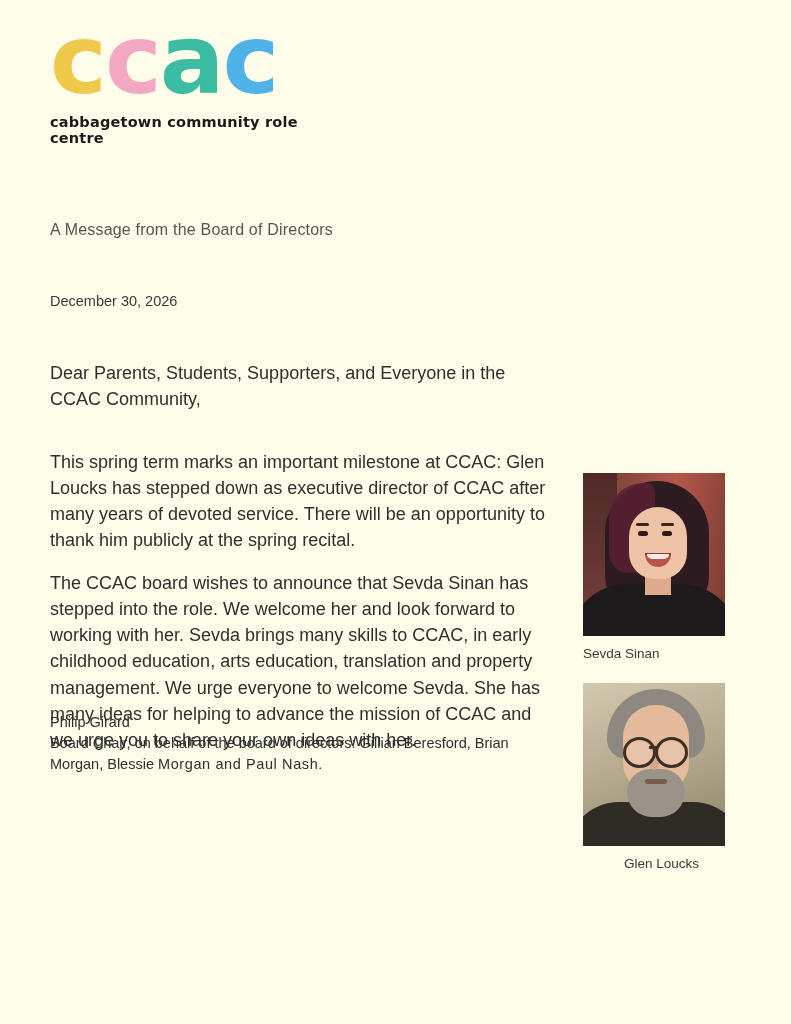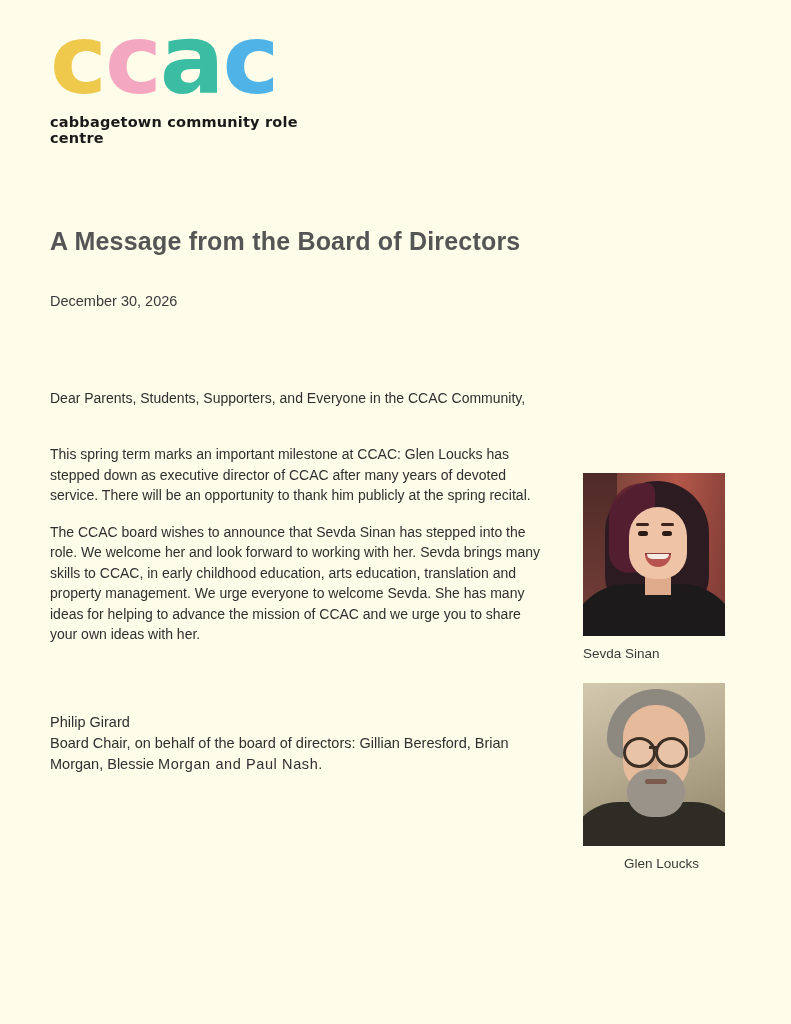--- a/index.html
+++ b/index.html
@@ -47,44 +47,43 @@
     font-weight: bold;
     letter-spacing: 0.2px;
     color: #1a1a1a;
   }
 
   
   .page-title {
     position: absolute;
     left: 50px;
     top: 210px;
-    font-size: 25px;
-    font-weight: bold;
+    font-size: 16px;
+    font-weight: normal;
     color: #555555;
     letter-spacing: 0.2px;
   }
 
   .date-line {
     position: absolute;
     left: 50px;
     top: 293px;
     font-size: 14.5px;
     color: #3a3a3a;
   }
 
   
   .letter-body {
     position: absolute;
     left: 50px;
     top: 360px;
     width: 500px;
-    font-size: 14px;
+    font-size: 18px;
     line-height: 1.46;
     color: #2f2f2f;
-    margin-top: 28px;
   }
   .letter-body p {
     margin: 0 0 18px 0;
   }
   .salutation {
     margin-bottom: 36px !important;
   }
   .para-gap { margin-bottom: 16px !important; }
 
   .signature-block {

